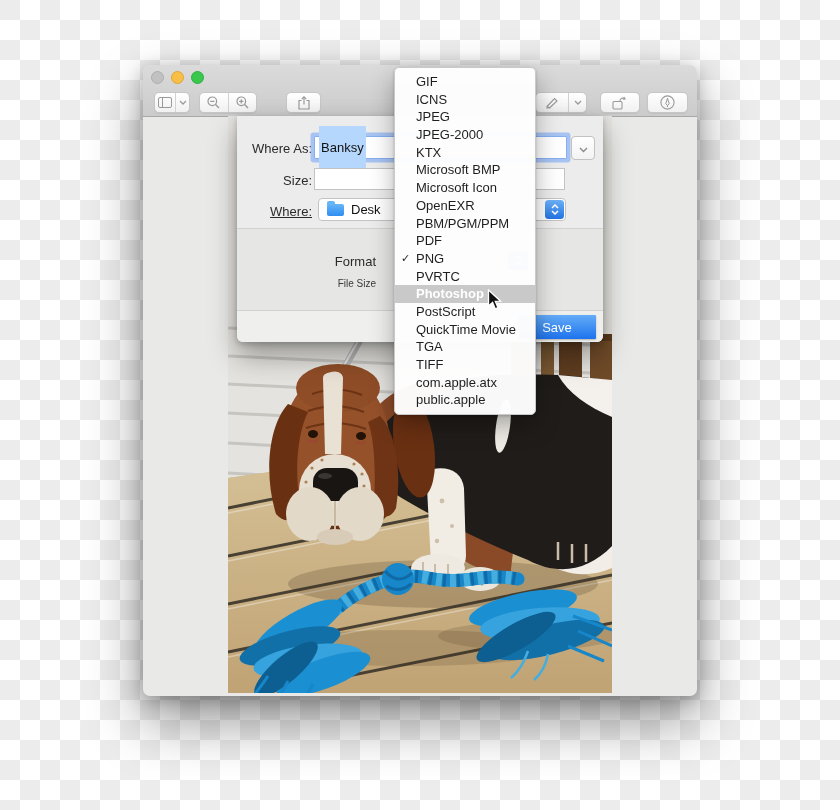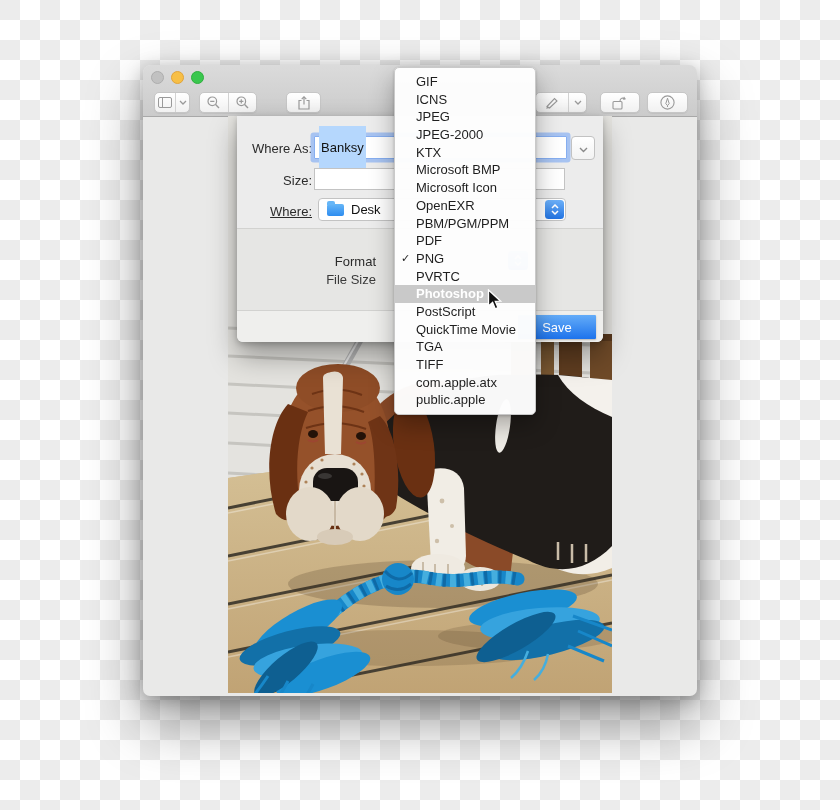--- a/index.html
+++ b/index.html
@@ -324,21 +324,21 @@
       <div class="flabel" style="left:0;top:138px;width:139px;">Format</div>
       <span class="bluecap" style="left:271px;top:135px;width:20px;height:19px;">
         <svg width="8" height="5" viewBox="0 0 8 5">
             <path d="M1 4 L4 1 L7 4" fill="none" stroke="#fff" stroke-width="1.5"></path>
           </svg>
         <svg width="8" height="5" viewBox="0 0 8 5">
             <path d="M1 1 L4 4 L7 1" fill="none" stroke="#fff" stroke-width="1.5"></path>
           </svg>
       </span>
 
-      <div class="flabel" style="left:0;top:156px;width:139px;font-size:13px;color:#3a3a3a;">File Size</div>
+      <div class="flabel" style="left:0;top:162px;width:139px;font-size:10px;color:#3a3a3a;">File Size</div>
 
       <div class="savebtn">Save</div>
     </div>
   </div>
 
   <div class="menu">
     <div class="menu-item"><span>GIF</span></div>
     <div class="menu-item"><span>ICNS</span></div>
     <div class="menu-item"><span>JPEG</span></div>
     <div class="menu-item"><span>JPEG-2000</span></div>

